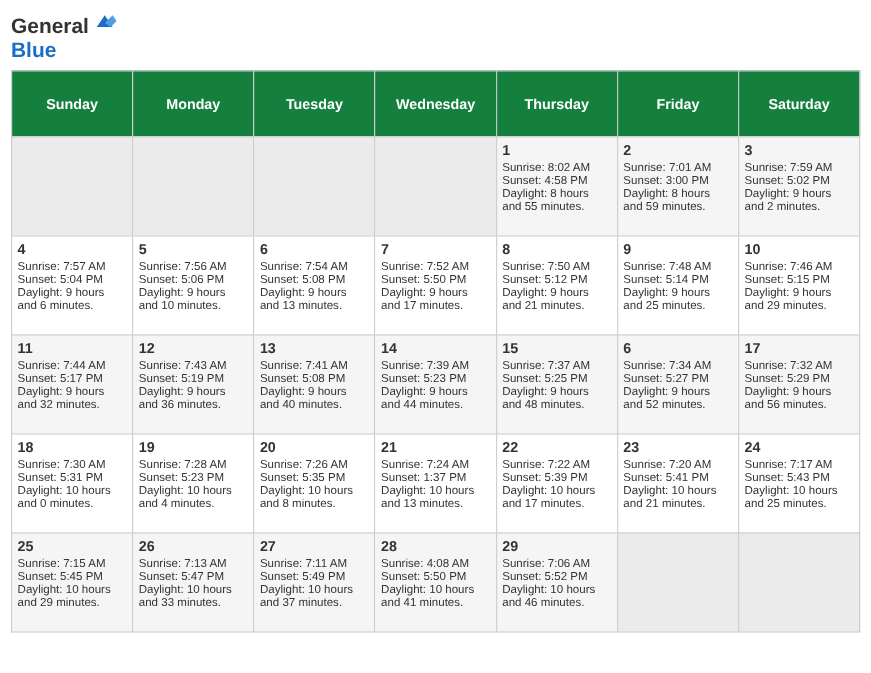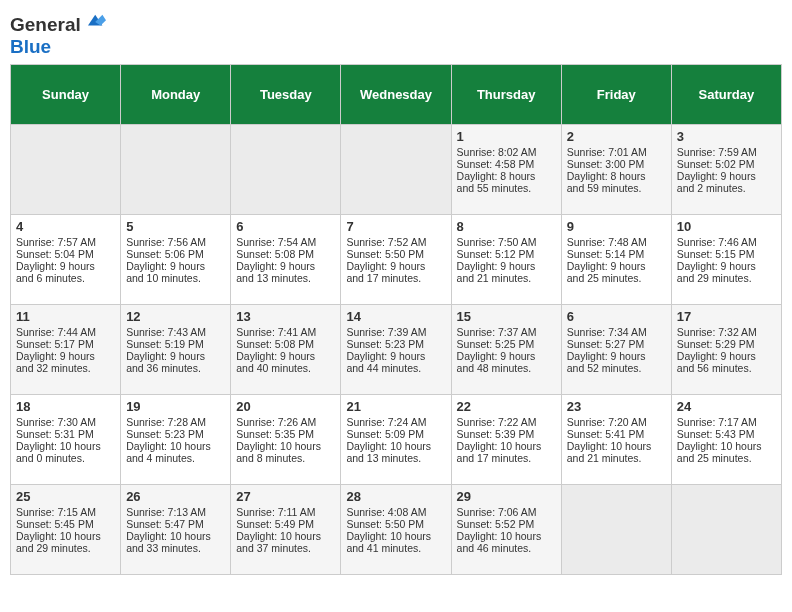--- a/index.html
+++ b/index.html
@@ -272,21 +272,21 @@
         <td>
           <span class="date-num">20</span>
           <div>Sunrise: 7:26 AM</div>
           <div>Sunset: 5:35 PM</div>
           <div>Daylight: 10 hours</div>
           <div>and 8 minutes.</div>
         </td>
         <td>
           <span class="date-num">21</span>
           <div>Sunrise: 7:24 AM</div>
-          <div>Sunset: 5:09 PM</div>
+          <div>Sunset: 1:37 PM</div>
           <div>Daylight: 10 hours</div>
           <div>and 13 minutes.</div>
         </td>
         <td>
           <span class="date-num">22</span>
           <div>Sunrise: 7:22 AM</div>
           <div>Sunset: 5:39 PM</div>
           <div>Daylight: 10 hours</div>
           <div>and 17 minutes.</div>
         </td>

